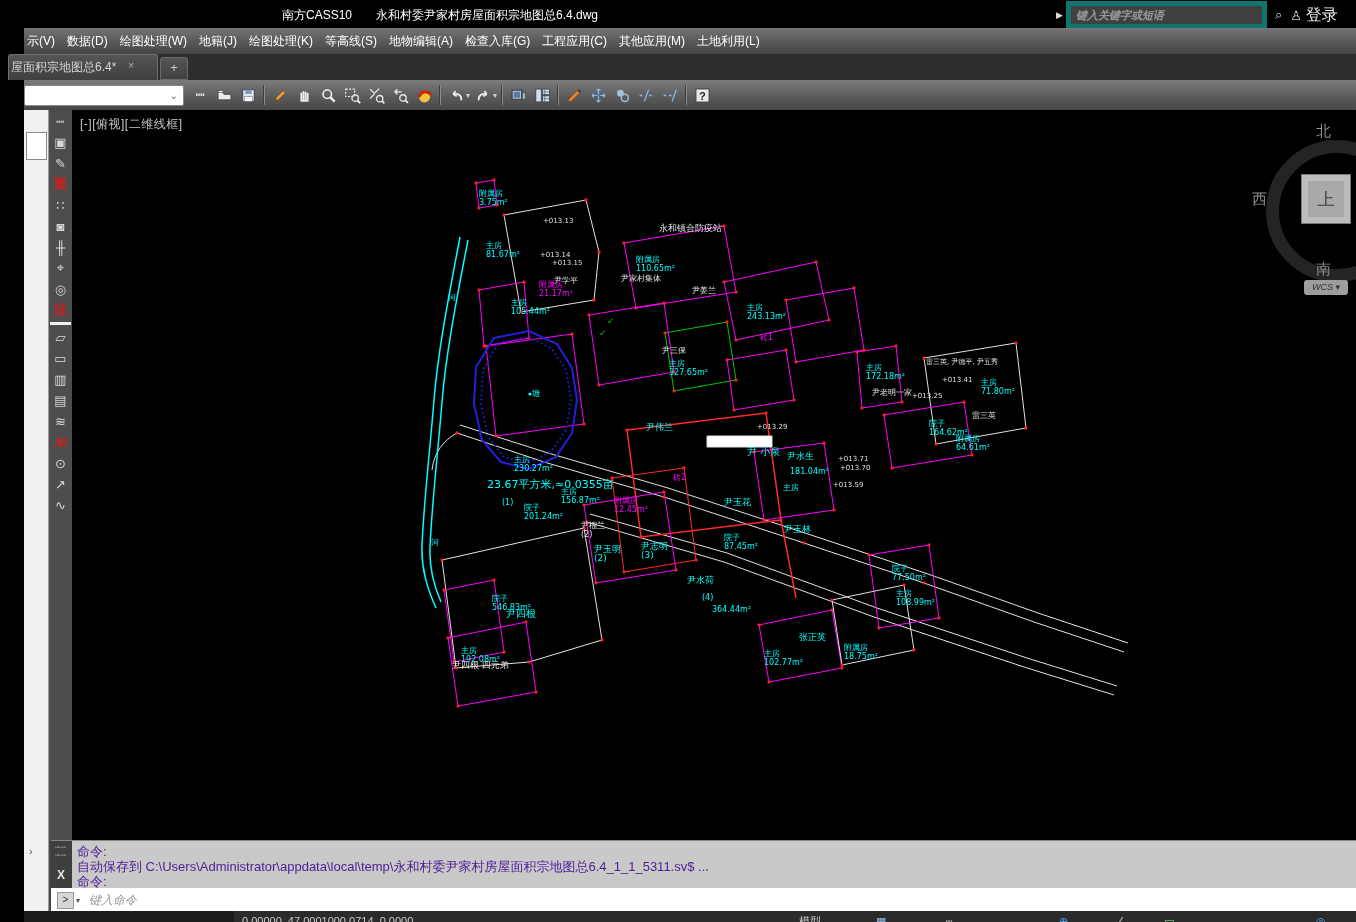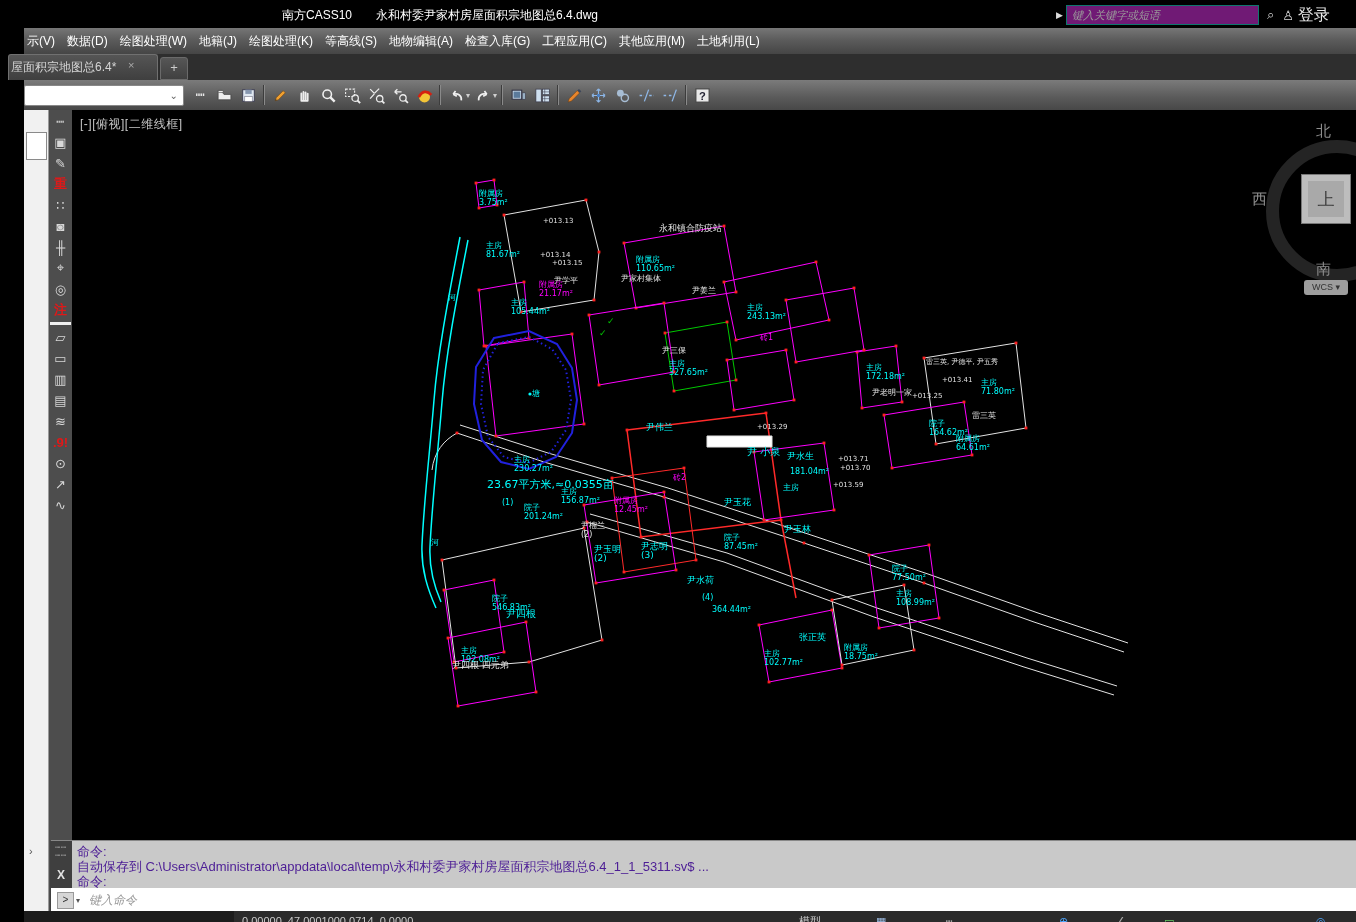--- a/index.html
+++ b/index.html
@@ -6,22 +6,22 @@
     font-family:"Liberation Sans","DejaVu Sans",sans-serif;}
   .abs{position:absolute;}
   #app{position:relative;width:1356px;height:922px;margin-left:24px;}
 
   
   #titlebar{left:0;top:0;width:1356px;height:28px;background:#000;color:#fff;font-size:12px;}
   #app-title{left:258px;top:7px;}
   #doc-title{left:352px;top:7px;}
   #search-wrap{left:1032px;top:5px;height:20px;display:flex;align-items:center;color:#bbb;}
   #search-arrow{font-size:9px;color:#ddd;margin-right:3px;}
-  #search-box{width:186px;height:18px;background:#701a75;border:1px solid #0f766e;color:#9a9a9a;
-    font-style:italic;font-size:11px;line-height:18px;padding-left:5px;}
+  #search-box{width:186px;height:18px;background:#404040;border:5px solid #0f766e;color:#9a9a9a;
+    font-style:italic;font-size:11px;line-height:18px;padding-left:5px;font-weight:bold;}
   .tb-ico{color:#d8d8d8;font-size:13px;margin-left:8px;}
   #login-label{color:#e8e8e8;font-size:16px;margin-left:4px;font-style:normal;}
 
   
   #menubar{left:0;top:28px;width:1356px;height:26px;
     background:linear-gradient(#767676,#5c5c5c 45%,#454545);display:flex;align-items:center;}
   .menu-item{color:#fff;font-size:12px;padding:0 6px;height:26px;line-height:26px;cursor:default;}
   .menu-item:first-child{padding-left:3px;}
 
   
@@ -62,21 +62,21 @@
   #vp-label{left:8px;top:6px;color:#c8c8c8;font-size:12px;letter-spacing:.5px;}
   #map{position:absolute;left:0;top:0;}
   #viewcube{left:1180px;top:12px;width:128px;height:170px;}
   #vc-ring{position:absolute;left:14px;top:18px;width:116px;height:116px;border:13px solid #242424;border-radius:50%;}
   .vc-dir{position:absolute;color:#8f8f8f;font-size:15px;}
   #vc-face{position:absolute;left:49px;top:52px;width:48px;height:48px;background:#bdbdbd;border:1px solid #777;
     display:flex;align-items:center;justify-content:center;}
   #vc-face .inner{width:36px;height:36px;background:#a9a9a9;display:flex;align-items:center;justify-content:center;
     color:#3a3a3a;font-size:17px;}
   #wcs-btn{left:1232px;top:170px;width:44px;height:15px;background:#9d9d9d;border-radius:3px;color:#333;
-    font-size:9px;text-align:center;line-height:15px;}
+    font-size:9px;text-align:center;line-height:15px;font-style:italic;}
 
   
   #cmdpanel{left:27px;top:840px;width:1329px;height:48px;background:#c9c9c9;border-top:1px solid #888;}
   #cmdrail{position:absolute;left:-1px;top:0;width:22px;height:71px;background:#3f3f3f;color:#e3e3e3;}
   #cmdrail .grip{font-size:8px;color:#9a9a9a;text-align:center;letter-spacing:1px;line-height:8px;padding-top:3px;}
   #cmdrail .x{text-align:center;font-size:12px;margin-top:8px;font-weight:bold;}
   #cmdrail .wrench{text-align:center;font-size:12px;margin-top:8px;}
   .cmdline{position:absolute;left:26px;color:#4c1d95;font-size:13px;white-space:nowrap;
     font-family:Liberation Sans, sans-serif;}
   #cmdinput{left:27px;top:888px;width:1329px;height:23px;background:#fff;}

